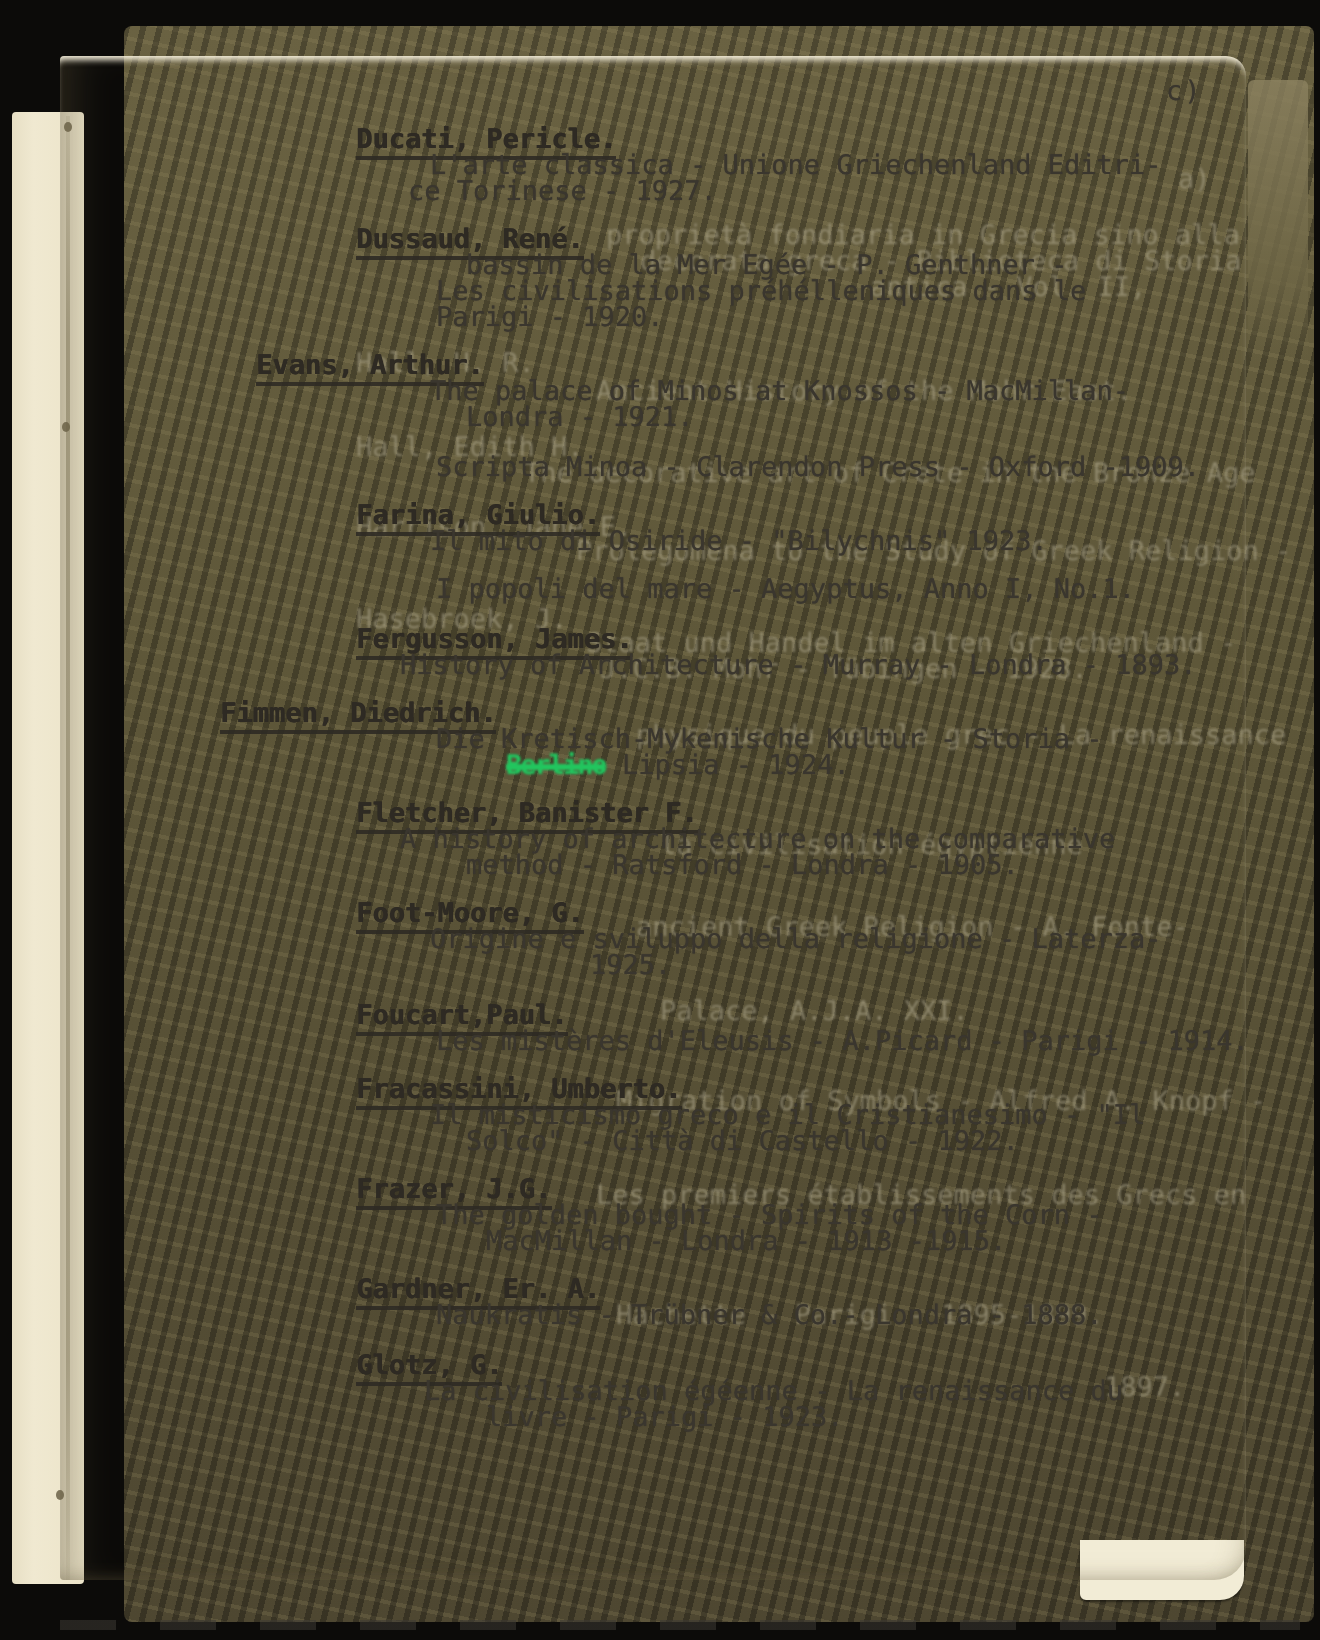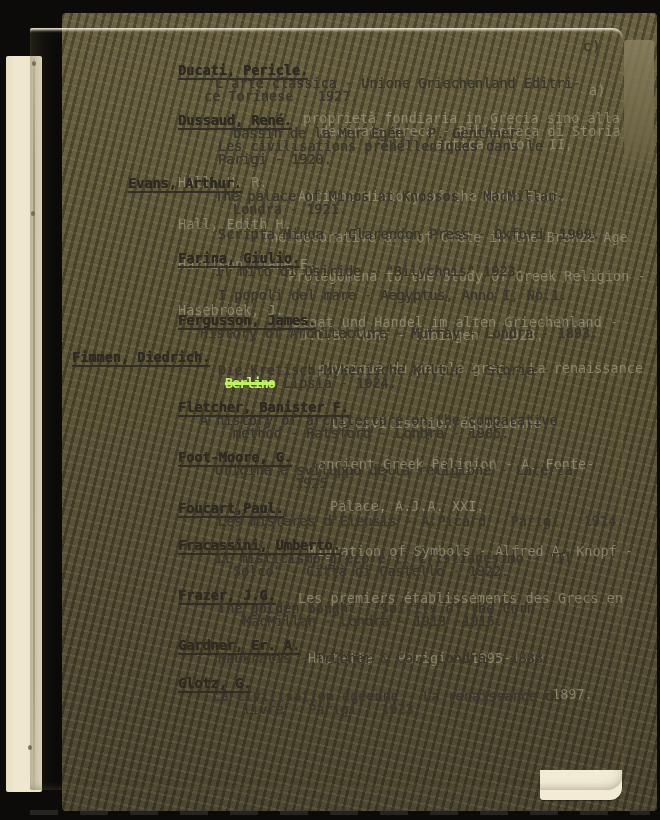--- a/index.html
+++ b/index.html
@@ -70,25 +70,26 @@
   .biblio{position:absolute;left:0;top:64px;width:660px;}
   .line{line-height:12.9px;white-space:pre;}
   .head{
     font-weight:bold;color:#2e2a23;
     border-bottom:2px solid rgba(46,42,35,.9);
     text-shadow:.4px 0 0 #2e2a23;
   }
   .entry{margin-bottom:11.5px;}
   .work + .work{margin-top:11.5px;}
   .struck{
-    font-weight:bold;color:#bef264;
+    font-weight:bold;color:#22c55e;
     text-decoration:line-through;
     text-decoration-thickness:3px;
     letter-spacing:-1px;
     filter:blur(.4px);
+    margin-left:28px;
   }
   
   .ghost{
     position:absolute;color:#b7b094;opacity:.55;
     filter:blur(.6px);white-space:pre;font-size:13.5px;line-height:12.9px;
   }
 </style>
 </head>
 <body>
 
@@ -164,21 +165,21 @@
             <div class="line" style="padding-left: 218px;">I popoli del mare - Aegyptus, Anno I, No.1.</div>
           </div>
         </div>
         <div class="entry">
           <div class="line" style="padding-left: 178px;"><span class="head">Fergusson, James.</span></div>
           <div class="work">
             <div class="line" style="padding-left: 200px;">History of Architecture - Murray - Londra - 1893.</div>
           </div>
         </div>
         <div class="entry">
-          <div class="line" style="padding-left: 72px;"><span class="head">Fimmen, Diedrich.</span></div>
+          <div class="line" style="padding-left: 110px;"><span class="head">Fimmen, Diedrich.</span></div>
           <div class="work">
             <div class="line" style="padding-left: 218px;">Die Kretisch-Mykenische Kultur - Storia -</div>
             <div class="line" style="padding-left: 225px;"><span class="struck">Berlino</span> Lipsia - 1924.</div>
           </div>
         </div>
         <div class="entry">
           <div class="line" style="padding-left: 178px;"><span class="head">Fletcher, Banister F.</span></div>
           <div class="work">
             <div class="line" style="padding-left: 200px;">A history of architecture on the comparative</div>
             <div class="line" style="padding-left: 233px;">method - Ratsford - Londra - 1905.</div>

